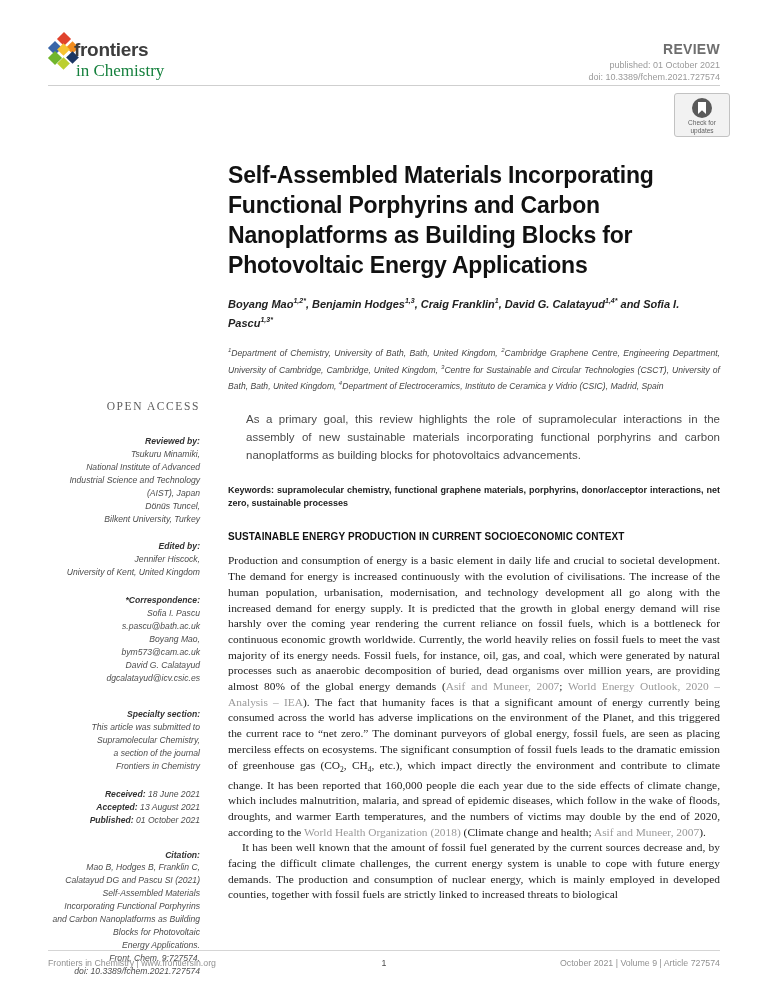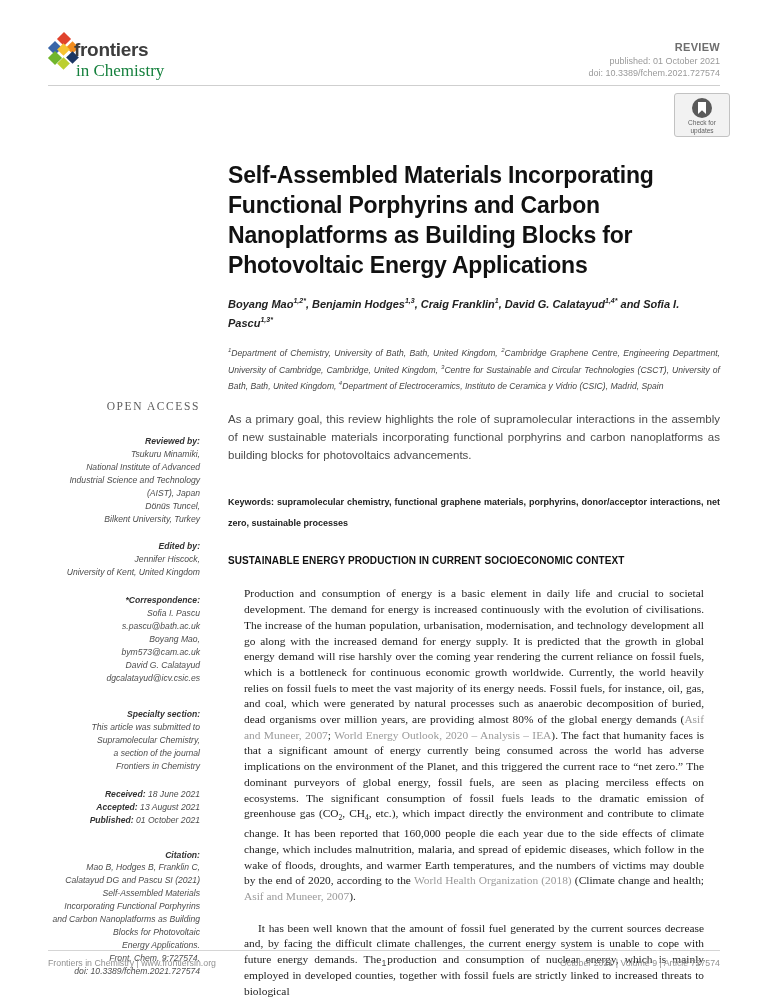--- a/index.html
+++ b/index.html
@@ -6,21 +6,21 @@
   .page{position:relative;width:768px;height:1006px;background:#fff;overflow:hidden;
         font-family:"Liberation Sans",sans-serif;color:#1a1a1a;}
 
   
   .logo-mark{position:absolute;left:48px;top:34px;width:34px;height:44px;}
   .cube{position:absolute;transform:rotate(45deg);}
   .header-brand{position:absolute;left:74px;top:40px;line-height:1;}
   .brand-title{font-size:19px;font-weight:bold;color:#3d3d3d;letter-spacing:-0.3px;}
   .brand-sub{font-size:17px;color:#15803d;font-family:"Liberation Serif",serif;margin-top:3px;margin-left:2px;}
   .header-right{position:absolute;right:48px;top:40px;text-align:right;line-height:1.35;}
-  .article-type{font-size:11px;font-weight:bold;color:#6e6e6e;letter-spacing:0.3px;}
+  .article-type{font-size:14px;font-weight:bold;color:#6e6e6e;letter-spacing:0.3px;}
   .header-meta{font-size:9px;color:#9a9a9a;}
   .header-rule{position:absolute;left:48px;top:85px;width:672px;height:1px;background:#cfcfcf;}
 
   .check-updates{position:absolute;left:674px;top:93px;width:56px;height:44px;border:1px solid #c2c2c2;
                  background:#f2f2f2;border-radius:3px;text-align:center;box-sizing:border-box;}
   .cu-circle{width:20px;height:20px;border-radius:50%;background:#5a5a5a;margin:4px auto 1px auto;position:relative;}
   .cu-bookmark{position:absolute;left:6px;top:4px;width:8px;height:12px;background:#ffffff;
                clip-path:polygon(0 0,100% 0,100% 100%,50% 68%,0 100%);}
   .cu-text{font-size:6.5px;color:#5f5f5f;line-height:1.25;}
 
@@ -34,26 +34,26 @@
   .sb-dates{margin-bottom:15px;}
   .sb-dates .sb-label{display:inline;}
 
   
   .main{position:absolute;left:228px;top:160px;width:492px;}
   .title{font-size:23px;font-weight:bold;line-height:30px;letter-spacing:-0.2px;color:#111;margin:0;}
   .authors{margin-top:13px;font-size:11px;font-weight:bold;font-style:italic;line-height:15px;color:#222;}
   .authors sup{font-size:7px;font-weight:bold;}
   .affiliations{margin-top:14px;font-size:8.6px;font-style:italic;color:#474747;line-height:13.5px;text-align:justify;}
   .affiliations sup{font-size:6px;}
-  .abstract{margin-top:17px;font-size:11.5px;color:#4a4a4a;line-height:18px;text-align:justify;}
-  .keywords{margin-top:28px;font-size:9px;font-weight:bold;color:#222;line-height:21px;text-align:justify;}
+  .abstract{margin-top:17px;font-size:11.5px;color:#4a4a4a;line-height:18px;text-align:justify;margin-left:18px;}
+  .keywords{margin-top:20px;font-size:9px;font-weight:bold;color:#222;line-height:13px;text-align:justify;}
   .section-heading{margin-top:17px;font-size:10px;font-weight:bold;line-height:19px;color:#111;letter-spacing:0.1px;}
   .body-text{margin-top:7px;font-family:"Liberation Serif",serif;font-size:11.4px;line-height:15.7px;
              text-align:justify;color:#1b1b1b;}
-  .body-text p{margin:16px;}
+  .body-text p{margin:0;}
   .body-text p.indent{text-indent:14px;}
   .body-text sub{font-size:7.5px;}
   .cite{color:#9a9a9a;}
 
   
   .footer-rule{position:absolute;left:48px;top:950px;width:672px;height:1px;background:#d5d5d5;}
   .footer{position:absolute;left:48px;top:958px;width:672px;font-size:8.8px;color:#919191;}
   .footer .fl{position:absolute;left:0;}
   .footer .fc{position:absolute;left:0;width:672px;text-align:center;color:#4a4a4a;}
   .footer .fr{position:absolute;right:0;}

